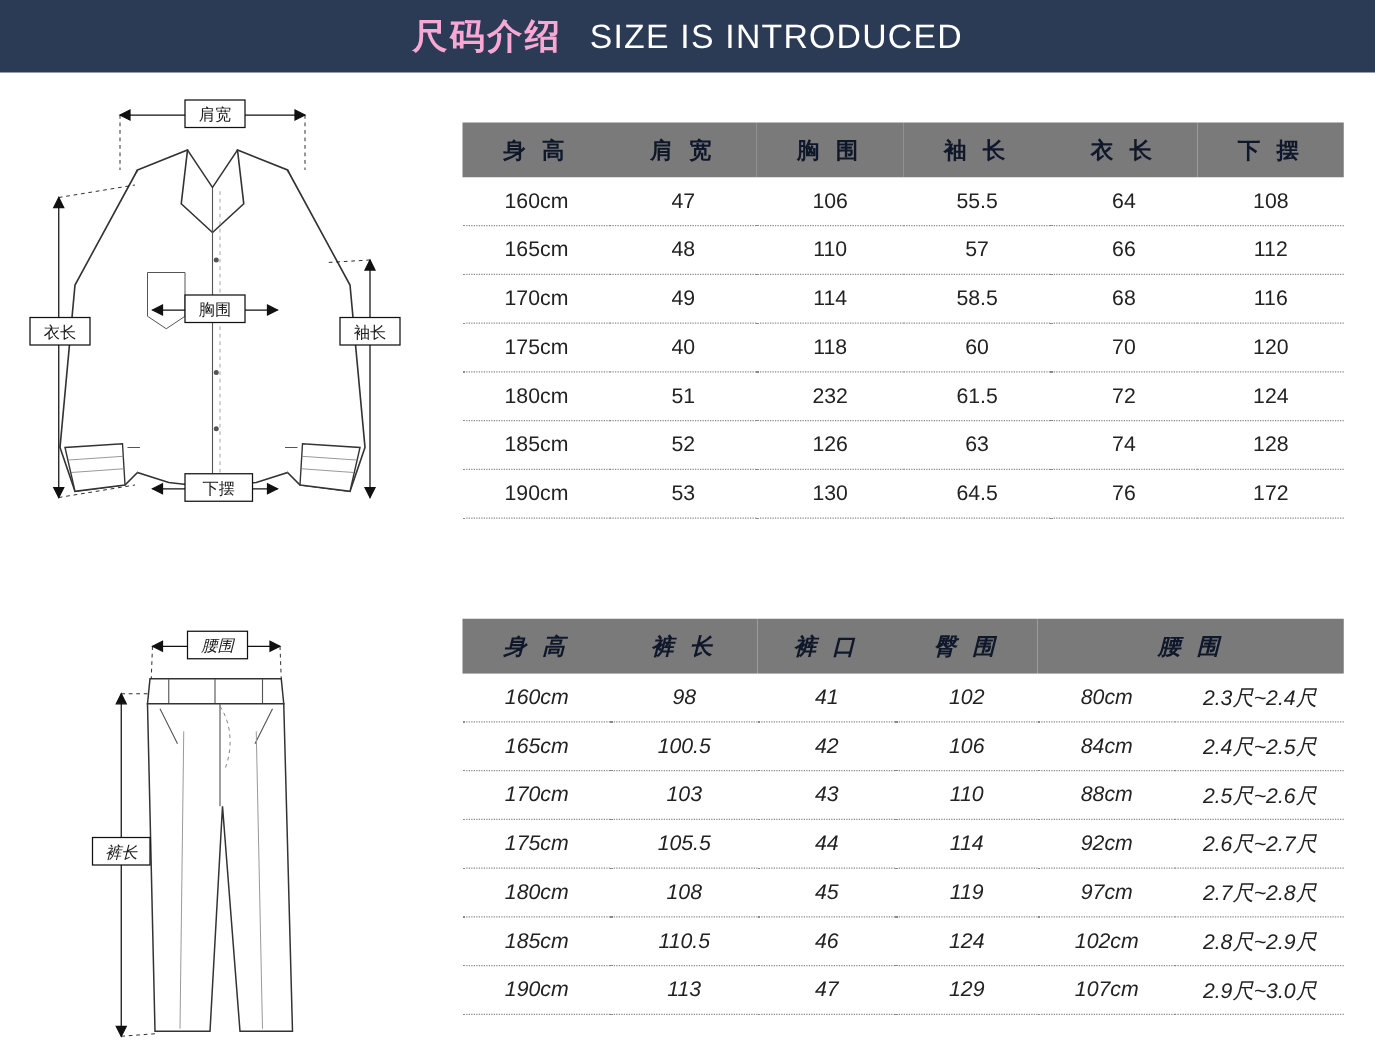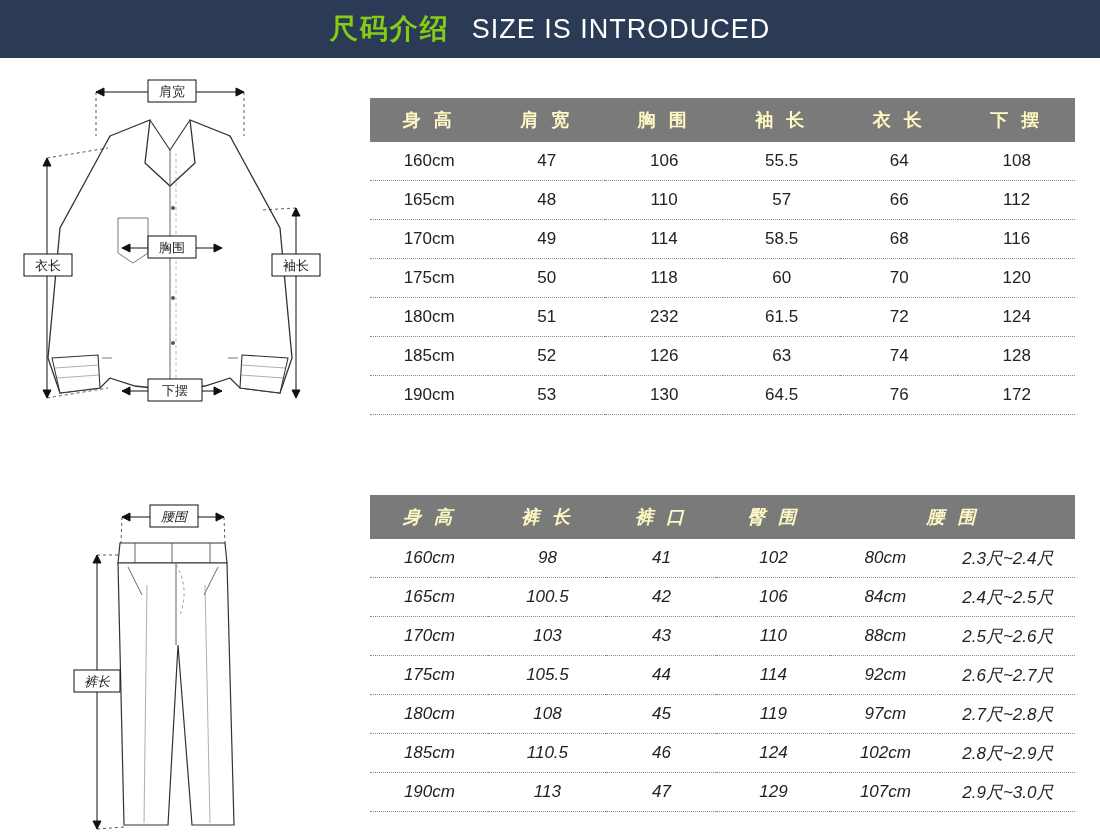--- a/index.html
+++ b/index.html
@@ -22,21 +22,21 @@
   
   .header {
     height: 58px;
     background: #2b3a55;
     display: flex;
     align-items: center;
     justify-content: center;
     gap: 22px;
   }
   .header .title-cn {
-    color: #84cc16;
+    color: #f9a8d4;
     font-size: 28px;
     font-weight: bold;
     letter-spacing: 2px;
   }
   .header .title-en {
     color: #ffffff;
     font-size: 27px;
     font-weight: normal;
     letter-spacing: 1px;
   }
@@ -62,21 +62,21 @@
 
   
   table.size-table {
     border-collapse: collapse;
     width: 705px;
     margin-top: 40px;
     table-layout: fixed;
   }
   table.size-table thead th {
     background: #7a7a7a;
-    color: #fef9c3;
+    color: #0f172a;
     font-size: 18px;
     font-weight: bold;
     letter-spacing: 4px;
     height: 42px;
     text-align: center;
     border: none;
   }
   table.size-table tbody td {
     text-align: center;
     font-size: 17px;
@@ -228,21 +228,21 @@
           <tr>
             <td>170cm</td>
             <td>49</td>
             <td>114</td>
             <td>58.5</td>
             <td>68</td>
             <td>116</td>
           </tr>
           <tr>
             <td>175cm</td>
-            <td>50</td>
+            <td>40</td>
             <td>118</td>
             <td>60</td>
             <td>70</td>
             <td>120</td>
           </tr>
           <tr>
             <td>180cm</td>
             <td>51</td>
             <td>232</td>
             <td>61.5</td>

